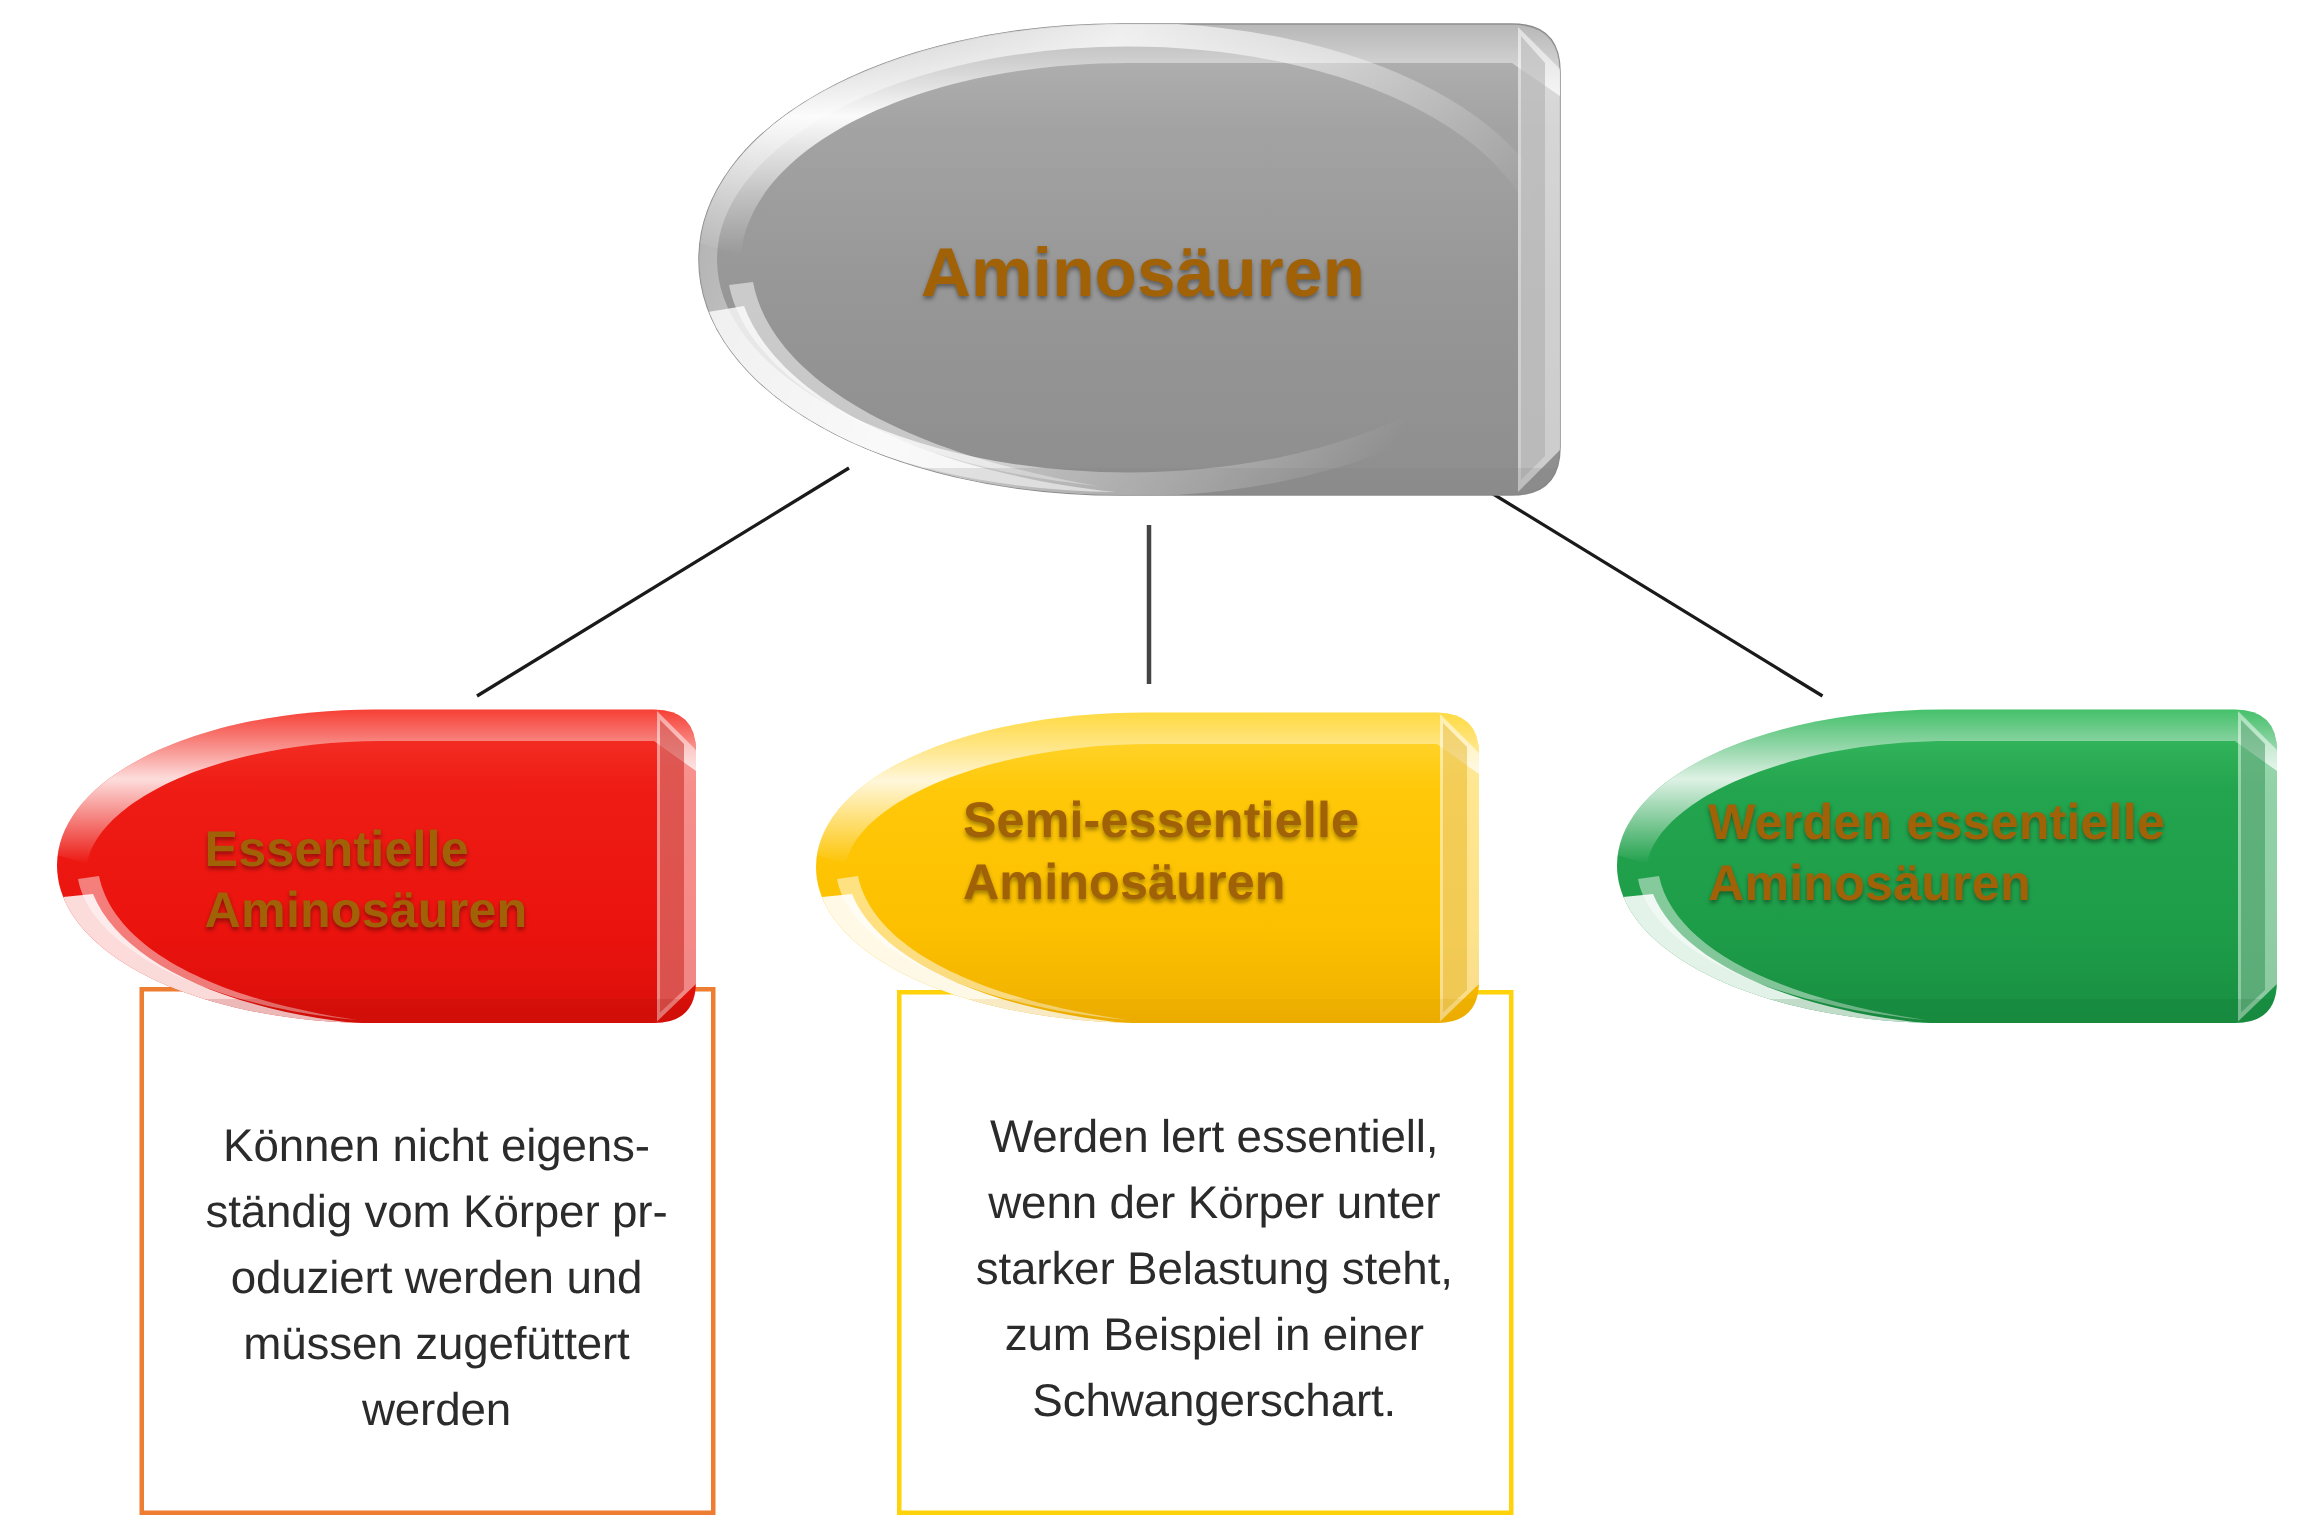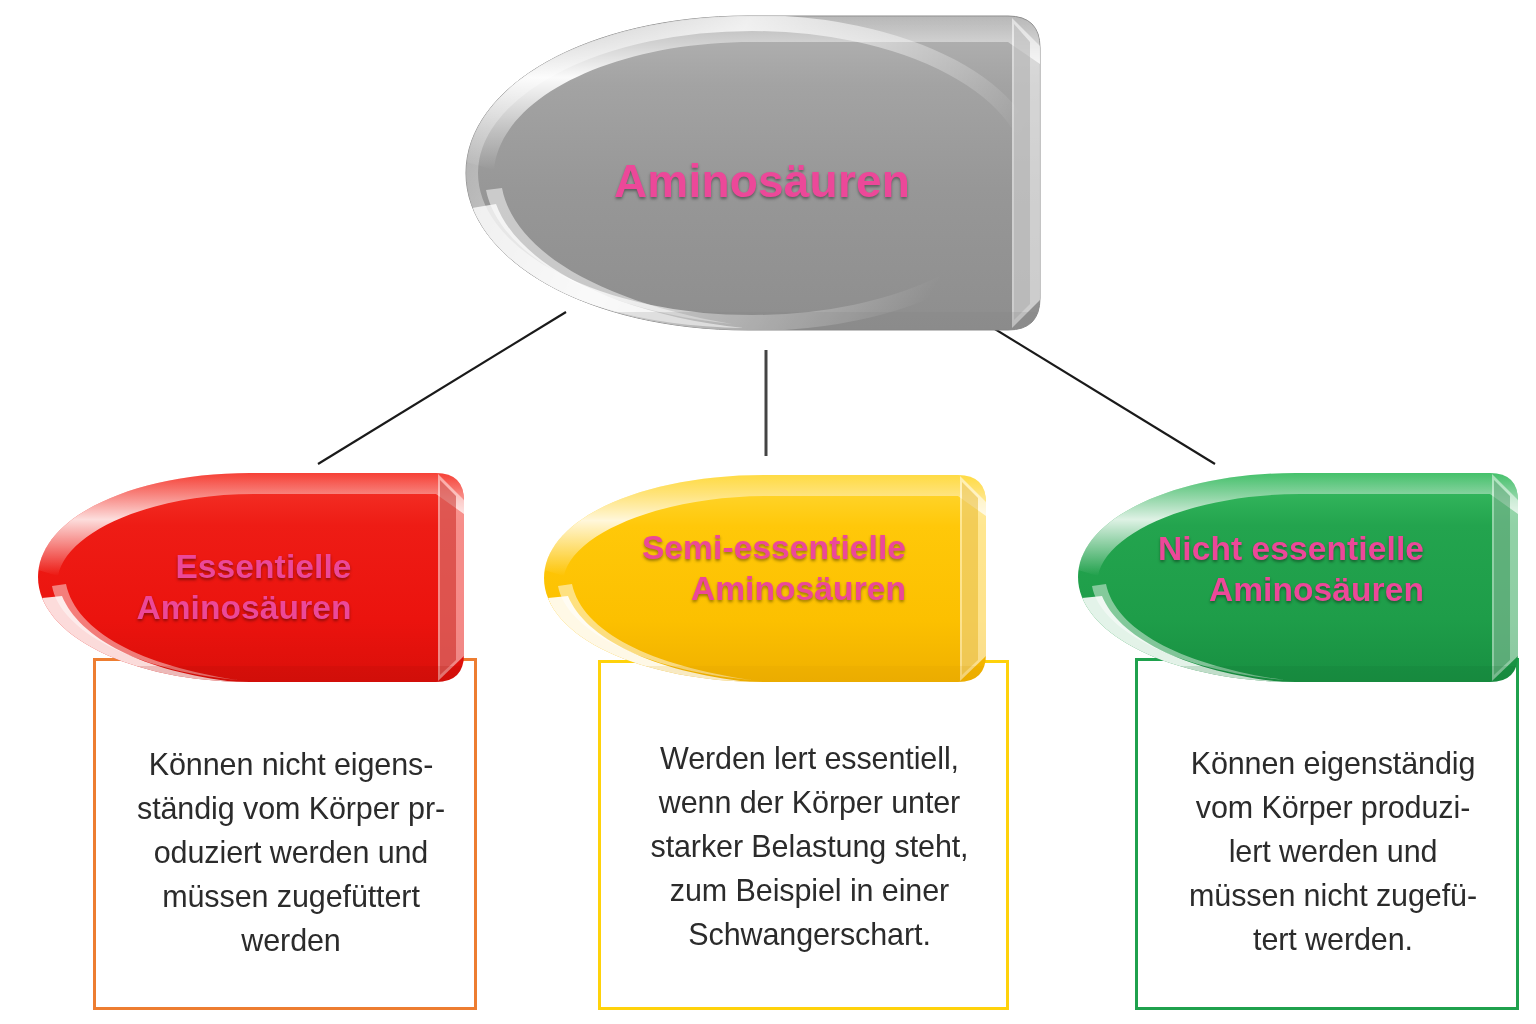--- a/index.html
+++ b/index.html
@@ -71,22 +71,22 @@
   .blob svg {
     position: absolute;
     left: 0; top: 0;
     width: 100%;
     height: 100%;
     overflow: visible;
   }
   .blob-label {
     position: relative;
     z-index: 5;
-    text-align: right;
-    color: #ec4899;
+    text-align: left;
+    color: #a16207;
     font-weight: bold;
     font-family: "Liberation Sans", sans-serif;
     text-shadow: 0 2px 3px rgba(0,0,0,0.38);
     white-space: pre-line;
     line-height: 1.22;
   }
 
   #node-root {
     left: 452px; top: 12px; width: 592px; height: 322px;
   }
@@ -130,27 +130,20 @@
   </div>
 
   <div class="desc-box" id="desc-middle">
     <div class="desc-text">Werden lert essentiell,
 wenn der Körper unter
 starker Belastung steht,
 zum Beispiel in einer
 Schwangerschart.</div>
   </div>
 
-  <div class="desc-box" id="desc-right">
-    <div class="desc-text">Können eigenständig
-vom Körper produzi-
-lert werden und
-müssen nicht zugefü-
-tert werden.</div>
-  </div>
 
   <div class="blob" id="node-root">
     <svg viewBox="0 0 592 322" preserveAspectRatio="none">
       <defs>
         <linearGradient id="gradRootBase" x1="0" y1="0" x2="0" y2="1">
           <stop offset="0%" stop-color="#B4B4B4"></stop>
           <stop offset="22%" stop-color="#A3A3A3"></stop>
           <stop offset="55%" stop-color="#979797"></stop>
           <stop offset="100%" stop-color="#8E8E8E"></stop>
         </linearGradient>
@@ -273,17 +266,17 @@
       <path d="M 224 3 L 418 3 Q 446 3 446 31 L 446 184 Q 446 212 418 212 L 224 212 C 102 212 6 165 6 107 C 6 49 102 3 224 3 Z" fill="url(#gradGrnBase)"></path>
       <g clip-path="url(#clipGrn)">
         <path d="M 224 3 L 418 3 Q 446 3 446 31 L 446 44 L 418 24 L 228 24 C 122 24 34 62 26 106 L 6 100 C 12 44 102 3 224 3 Z" fill="url(#gradGrnTop)"></path>
         <path d="M 10 128 C 26 176 108 210 220 213 C 120 204 48 170 30 126 Z" fill="#ffffff" opacity="0.88"></path>
         <path d="M 20 116 C 28 160 104 200 212 210 C 114 196 44 162 34 114 Z" fill="#ffffff" opacity="0.45"></path>
         <path d="M 420 4 L 446 30 L 446 186 L 420 211 Z" fill="#ffffff" opacity="0.5"></path>
         <path d="M 422 10 L 438 26 L 438 190 L 422 205 Z" fill="#14803A" opacity="0.4"></path>
         <path d="M 0 196 L 450 196 L 450 215 L 0 215 Z" fill="#10712F" opacity="0.16"></path>
       </g>
     </svg>
-    <div class="blob-label">Nicht essentielle
+    <div class="blob-label">Werden essentielle
 Aminosäuren</div>
   </div>
 
 </div>
 
 </body></html>

